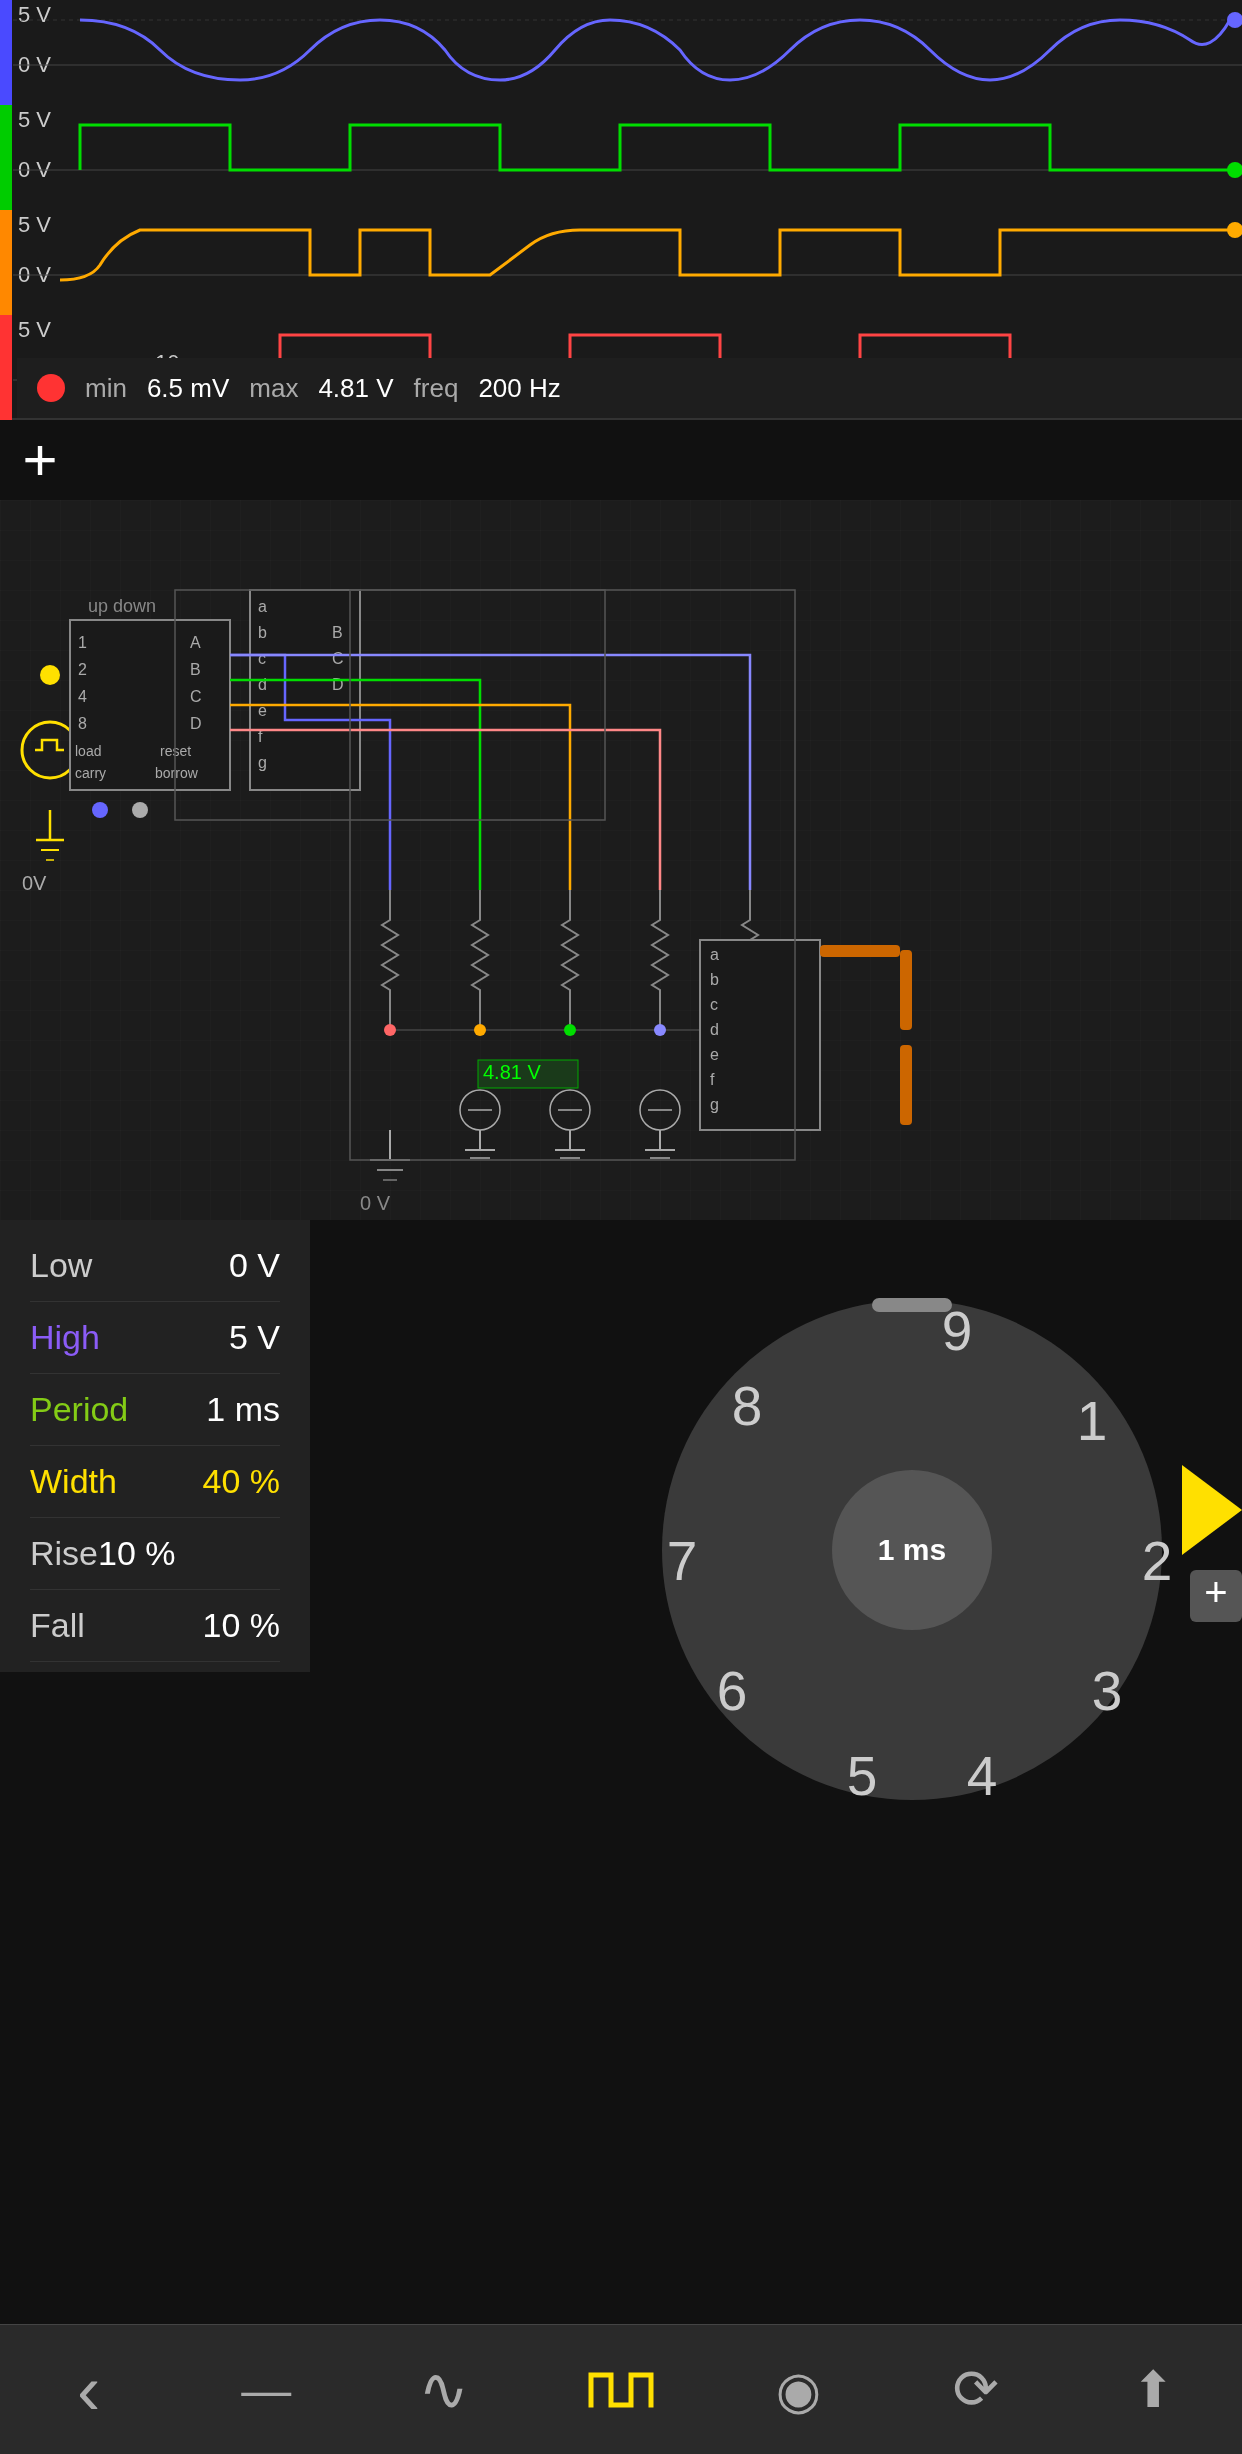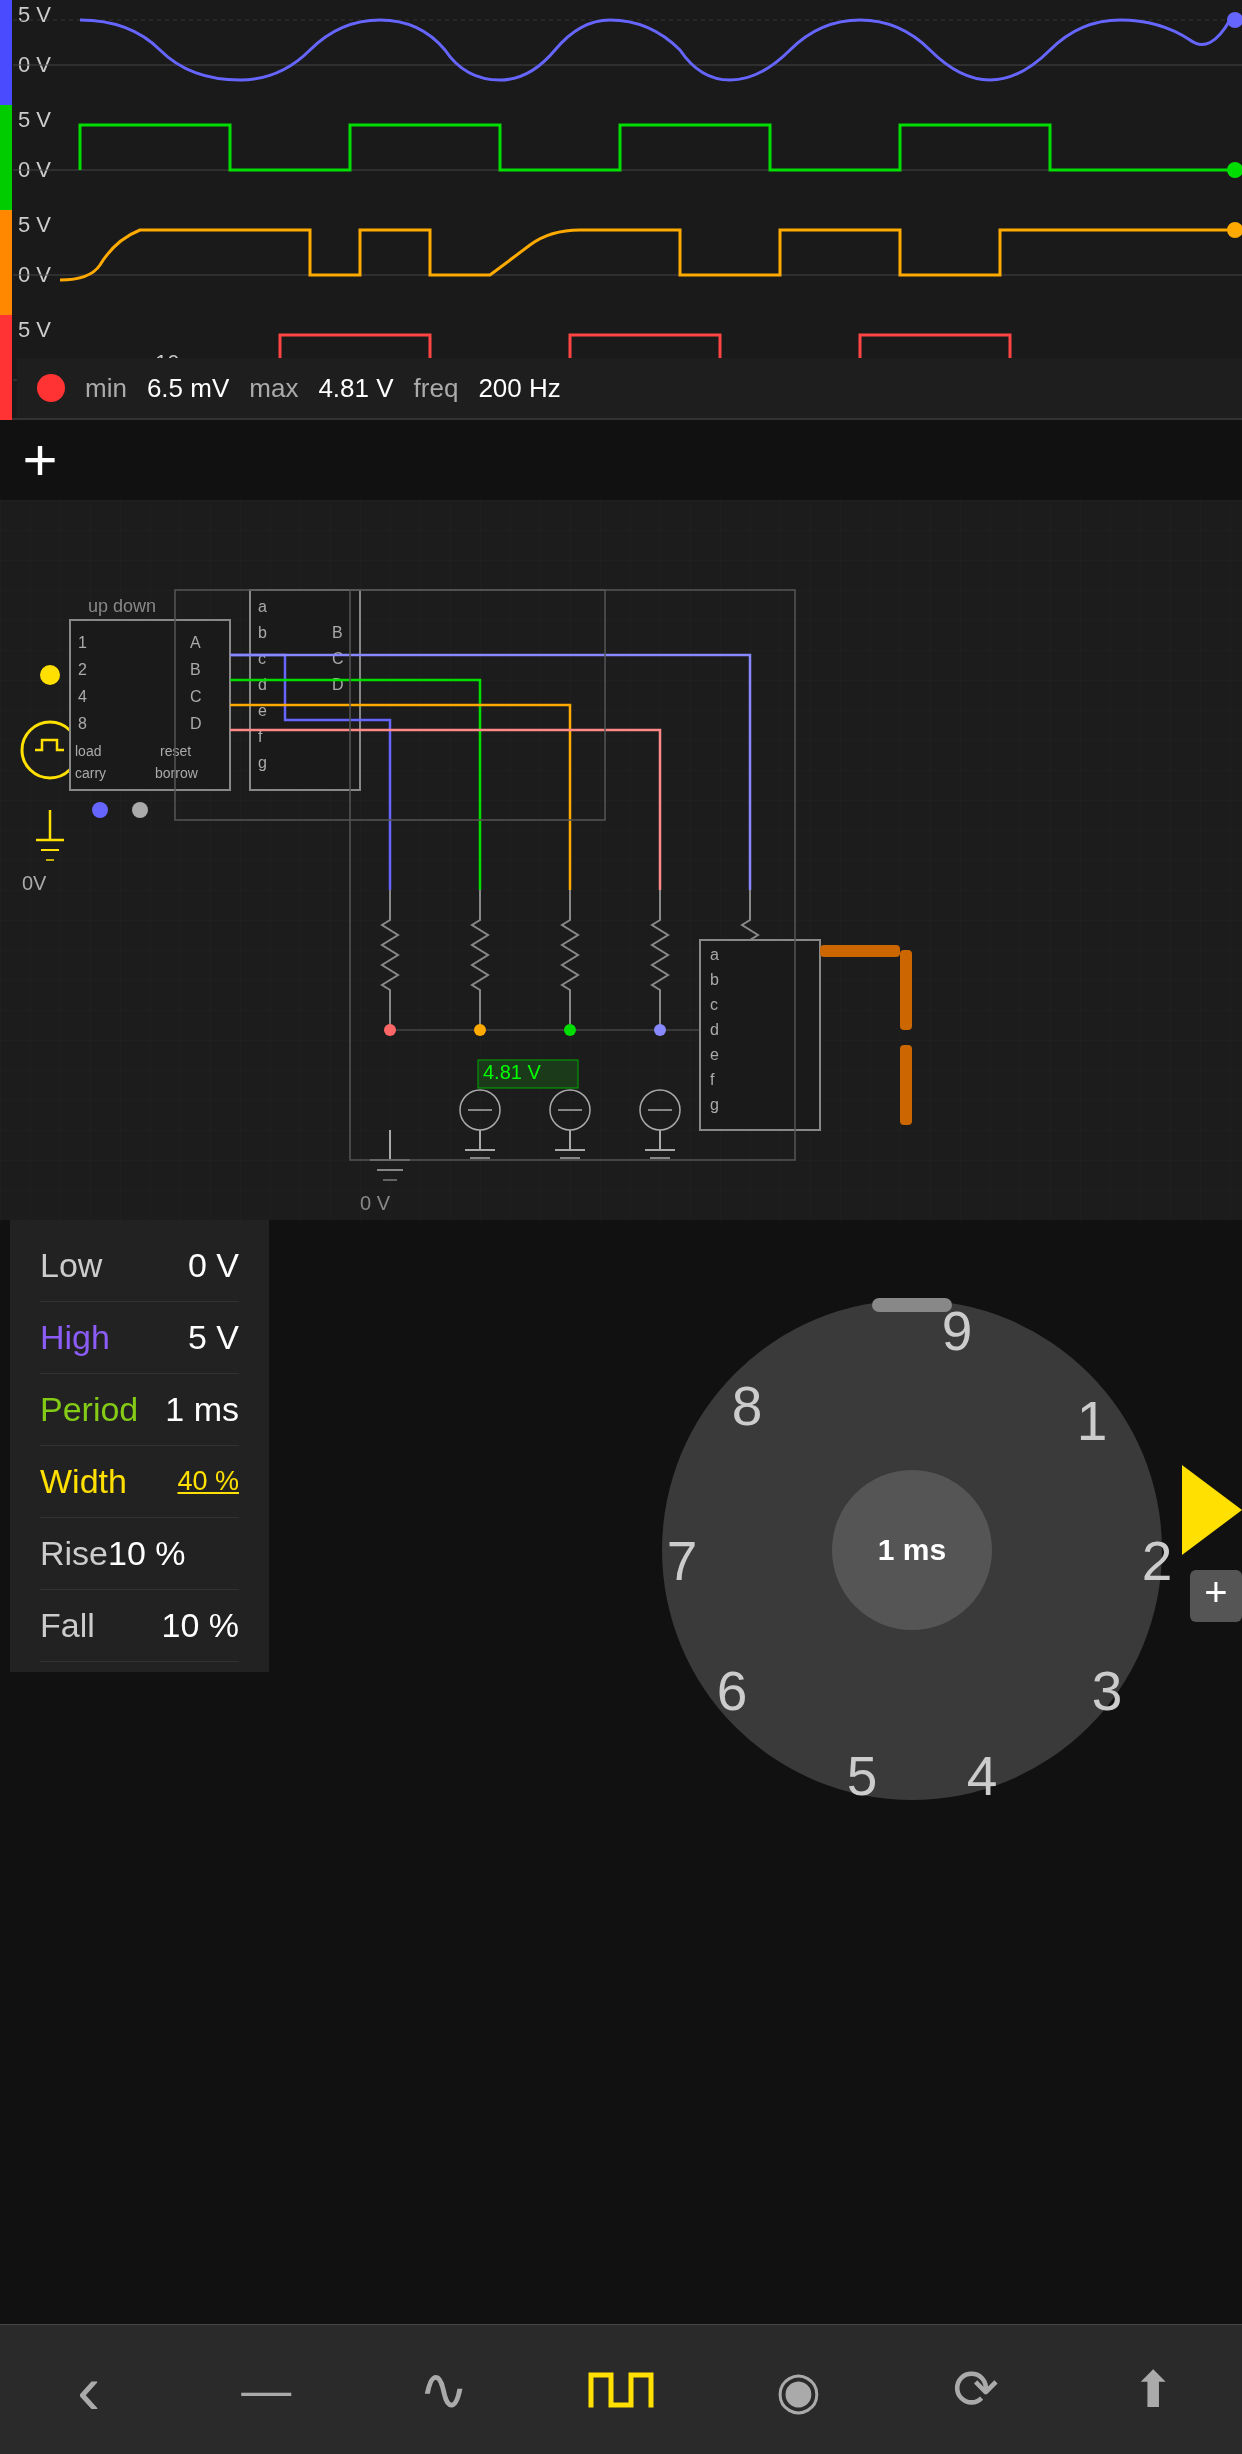--- a/index.html
+++ b/index.html
@@ -326,37 +326,37 @@
     <circle cx="140" cy="310" r="8" fill="#aaaaaa"></circle>
 
     <rect x="175" y="90" width="430" height="230" stroke="#555" stroke-width="1.5" fill="none"></rect>
 
     <rect x="350" y="90" width="445" height="570" stroke="#555" stroke-width="1.5" fill="none"></rect>
 
     <text x="22" y="390" fill="#aaa" font-size="20">0V</text>
   </svg>
 </div>
 
-<div id="props-panel" style="position:absolute;top:1220px;left:10px;width:259px;background:#222;padding:10px 30px 10px 30px;">
+<div id="props-panel" style="position:absolute;top:1220px;left:0;width:310px;background:#222;padding:10px 30px 10px 30px;">
 
 <div class="prop-row" style="display: flex; justify-content: space-between; align-items: center; padding: 16px 0px; border-bottom: 1px solid rgb(51, 51, 51);">
       <span style="font-size: 34px; color: rgb(204, 204, 204);">Low</span>
       <span style="font-size: 34px; color: rgb(255, 255, 255);">0 V</span>
     </div>
     <div class="prop-row" style="display: flex; justify-content: space-between; align-items: center; padding: 16px 0px; border-bottom: 1px solid rgb(51, 51, 51);">
       <span style="font-size: 34px; color: #8b5cf6;">High</span>
       <span style="font-size: 34px; color: rgb(255, 255, 255);">5 V</span>
     </div>
     <div class="prop-row" style="display: flex; justify-content: space-between; align-items: center; padding: 16px 0px; border-bottom: 1px solid rgb(51, 51, 51);">
       <span style="font-size: 34px; color: #84cc16;">Period</span>
       <span style="font-size: 34px; color: rgb(255, 255, 255);">1 ms</span>
     </div>
     <div class="prop-row active" style="display: flex; align-items: center; padding: 16px 0px; border-bottom: 1px solid rgb(51, 51, 51); background: transparent;">
       <span style="font-size: 34px; color: rgb(255, 224, 0);">Width</span>
-      <span style="font-size: 27px; color: rgb(255, 224, 0); text-decoration: underline;">40 %</span>
+      <span style="font-size: 34px; color: rgb(255, 224, 0);">40 %</span>
     </div>
     <div class="prop-row" style="display: flex; justify-content: flex-start; align-items: center; padding: 16px 0px; border-bottom: 1px solid rgb(51, 51, 51);">
       <span style="font-size: 34px; color: rgb(204, 204, 204);">Rise</span>
       <span style="font-size: 34px; color: rgb(255, 255, 255);">10 %</span>
     </div>
     <div class="prop-row" style="display: flex; justify-content: space-between; align-items: center; padding: 16px 0px; border-bottom: 1px solid rgb(51, 51, 51);">
       <span style="font-size: 34px; color: rgb(204, 204, 204);">Fall</span>
       <span style="font-size: 34px; color: rgb(255, 255, 255);">10 %</span>
     </div>
   </div>

